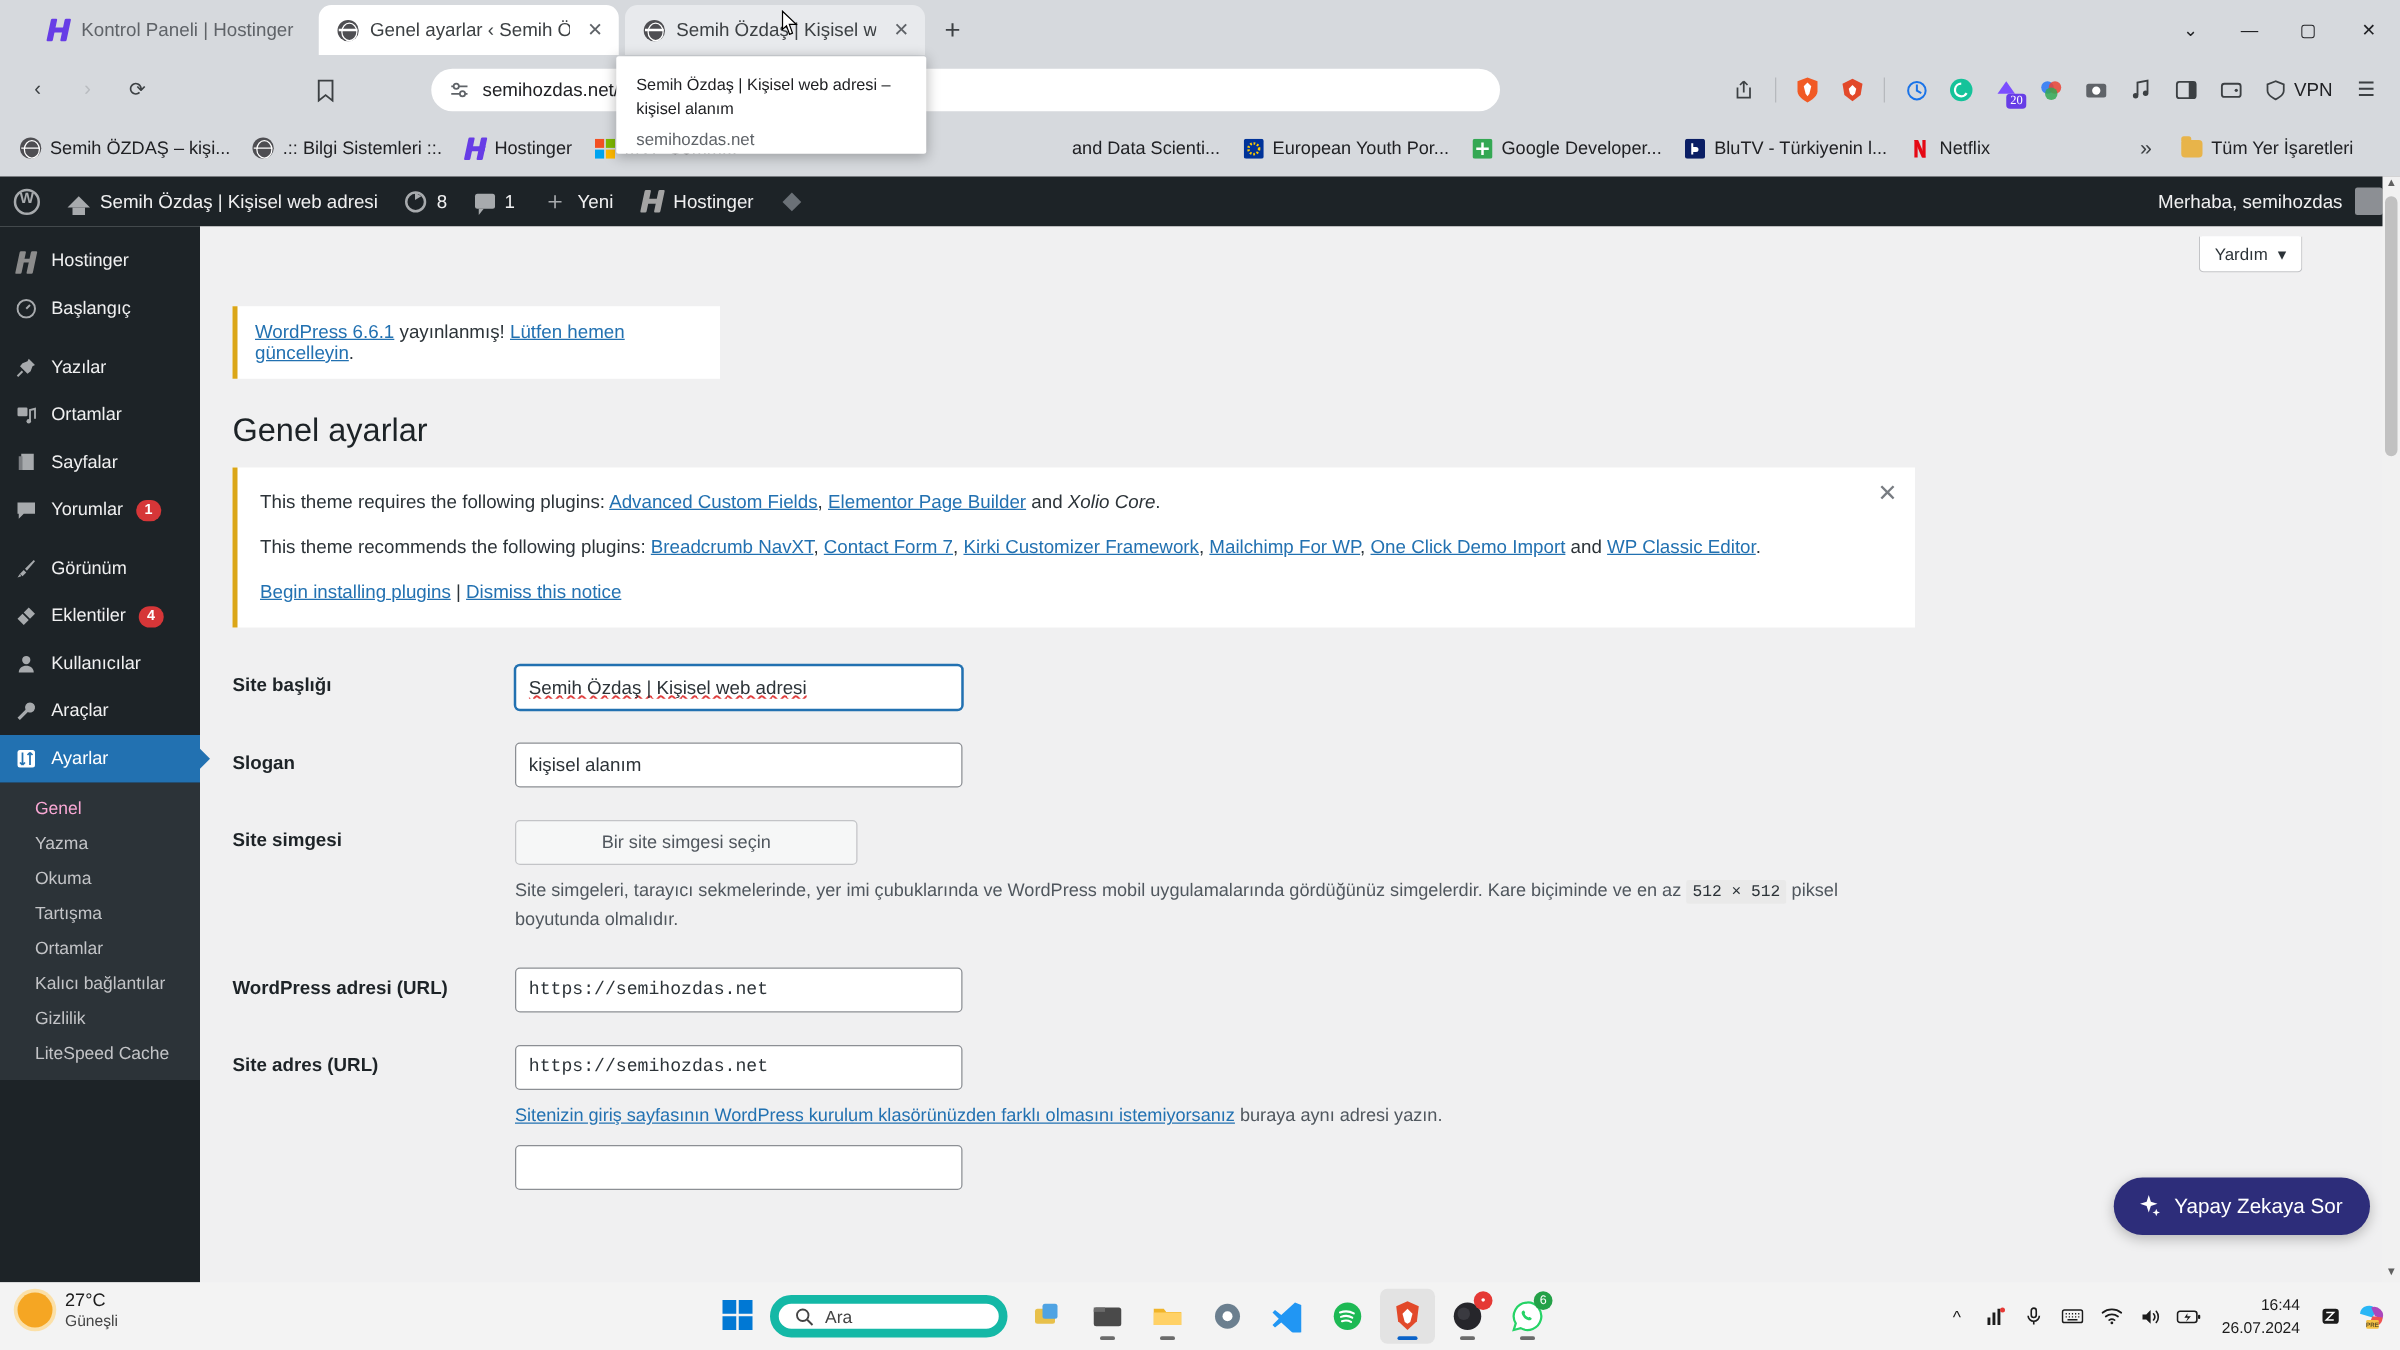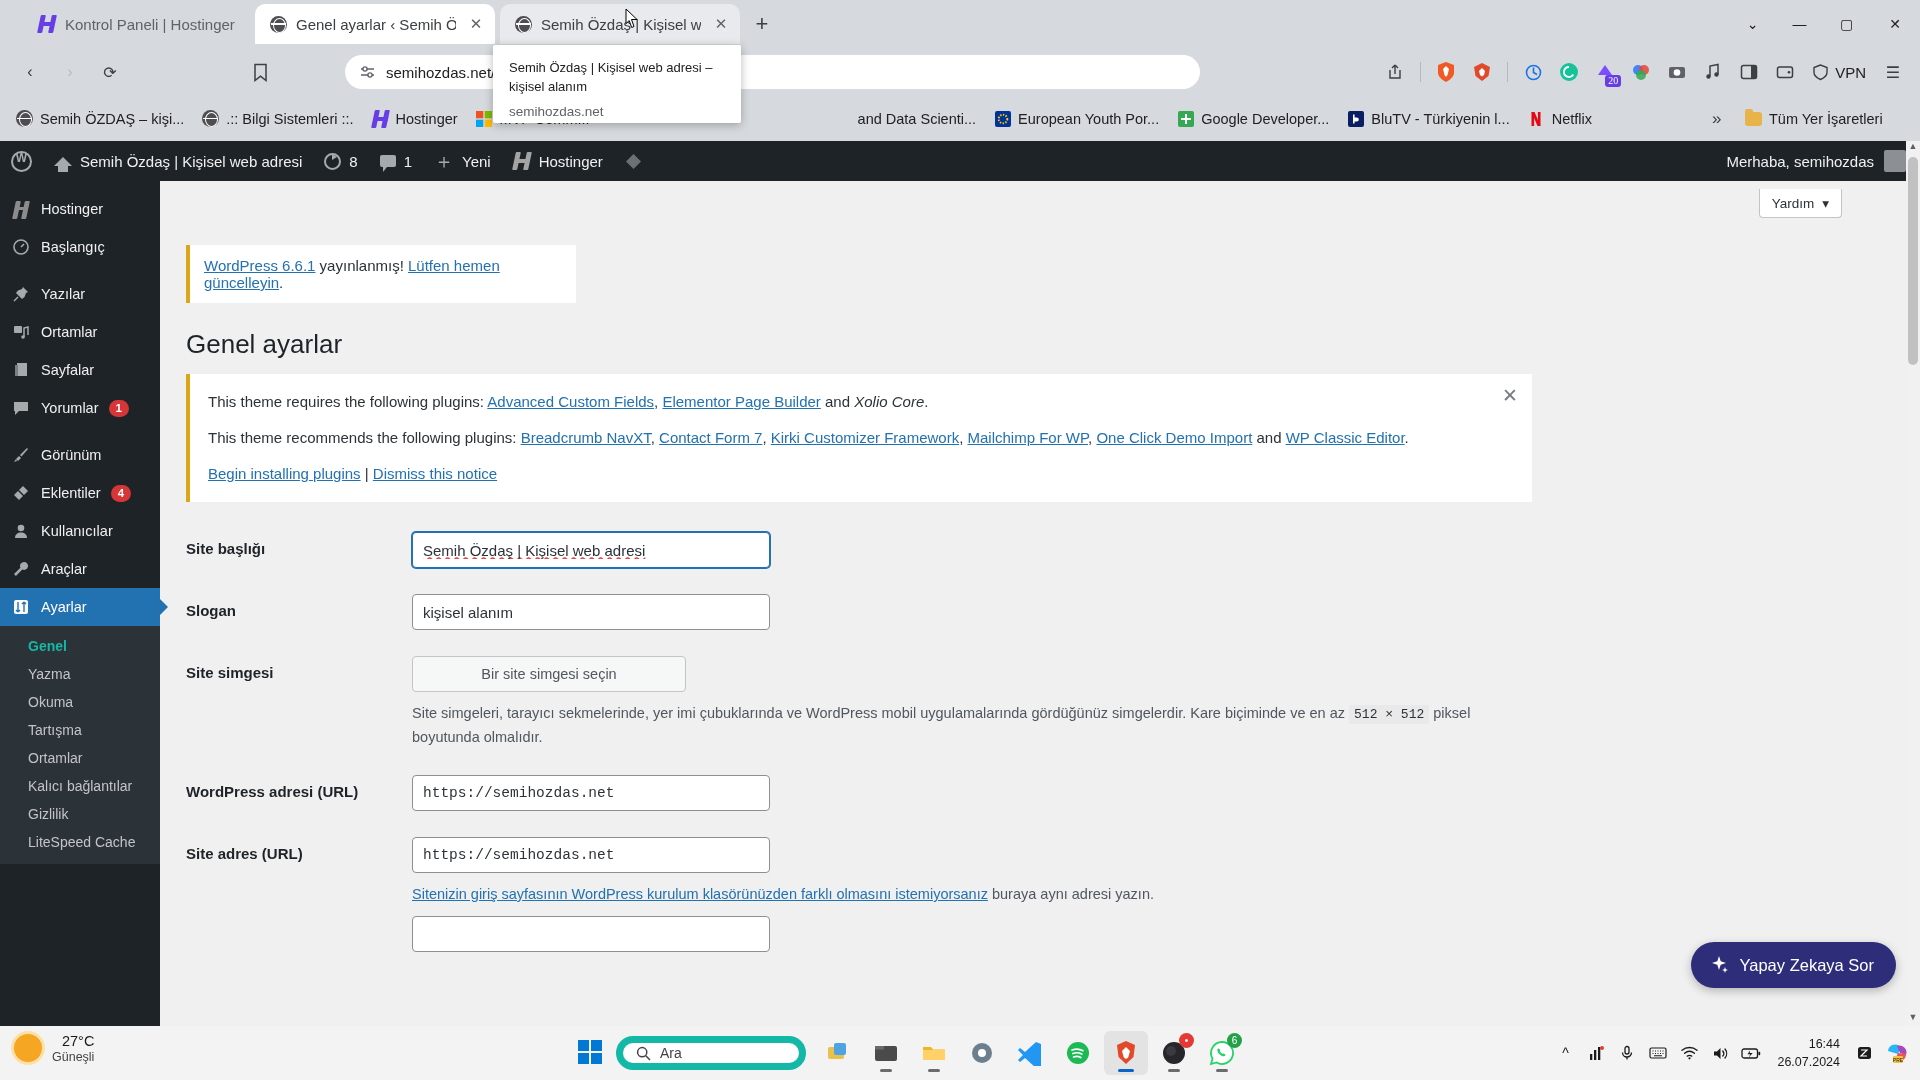--- a/index.html
+++ b/index.html
@@ -117,21 +117,21 @@
   .menu-item.current::after {
     content:""; position:absolute; right:-8px; top:50%; margin-top:-8px;
     border-left:8px solid #2271b1; border-top:8px solid transparent; border-bottom:8px solid transparent;
   }
   .menu-sep { height:9px; }
   .m-ico { width:20px; height:20px; flex:0 0 20px; display:flex; align-items:center; justify-content:center; color:#a7aaad; font-size:15px; }
   .menu-item.current .m-ico { color:#fff; }
   .count-bubble { background:#d63638; color:#fff; border-radius:10px; font-size:11.5px; padding:1px 7px; line-height:15px; font-weight:600; }
   .submenu { background:#2c3338; padding:6px 0 8px 0; }
   .sub-item { display:block; padding:6px 0 6px 28px; font-size:14px; color:#c3c4c7; }
-  .sub-item.active { color:#14b8a6; font-weight:700; }
+  .sub-item.active { color:#f9a8d4; font-weight:400; }
 
   
   #wp-content { position:absolute; left:160px; top:40px; right:14px; bottom:0; overflow:hidden; }
   #help-tab {
     position:absolute; right:64px; top:8px; background:#fff; border:1px solid #c3c4c7; border-top:none;
     border-radius:0 0 4px 4px; padding:6px 12px; font-size:13.5px; color:#2c3338; display:flex; gap:8px; align-items:center;
   }
 
   .wrap { padding:28px 24px 0 26px; }
   .update-nag {
@@ -177,21 +177,21 @@
 
   
   #ai-btn {
     position:absolute; right:24px; bottom:38px; background:#2d2d7a; color:#fff; border-radius:26px;
     padding:13px 22px 13px 18px; font-size:16.5px; display:flex; align-items:center; gap:10px;
     box-shadow:0 3px 10px rgba(0,0,0,.25);
   }
 
   
   #taskbar { position:absolute; left:0; bottom:0; width:1920px; height:54px; background:#f3f3f3; }
-  #weather { position:absolute; left:14px; top:6px; display:flex; align-items:center; gap:10px;text-align:right; }
+  #weather { position:absolute; left:14px; top:6px; display:flex; align-items:center; gap:10px; }
   #weather .wx-temp { font-size:14.5px; color:#1b1b1b; line-height:1.25; }
   #weather .wx-cond { font-size:12.5px; color:#444; }
   .sun-ico { width:28px; height:28px; border-radius:50%; background:#f5a623; box-shadow:0 0 0 3px #fbe0a8; }
 
   #tb-center { position:absolute; left:574px; top:0; height:54px; display:flex; align-items:center; gap:4px; }
   .tb-app { width:44px; height:44px; display:flex; align-items:center; justify-content:center; position:relative; border-radius:6px; }
   .tb-app.active { background:#e3e3e3; }
   .tb-app .dot { position:absolute; bottom:3px; left:50%; margin-left:-6px; width:12px; height:3px; border-radius:2px; background:#6b6b6b; }
   .tb-app.active .dot { width:16px; margin-left:-8px; background:#0a63c9; }
   .app-badge { position:absolute; top:2px; right:2px; min-width:15px; height:15px; border-radius:8px; background:#24a148; color:#fff;

